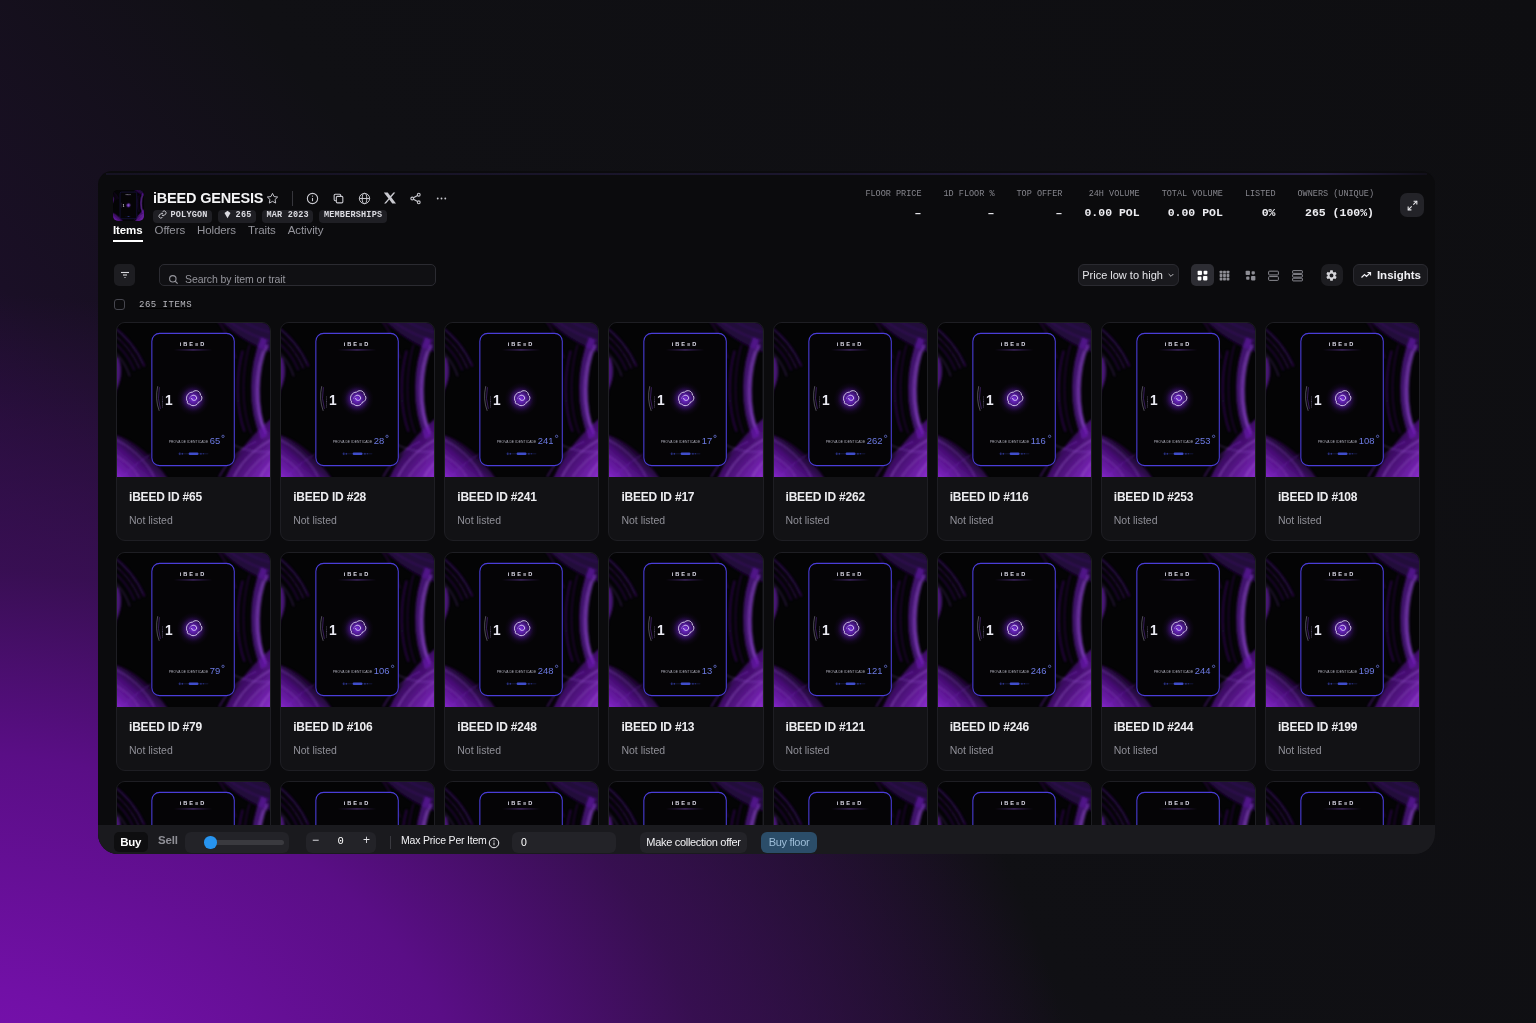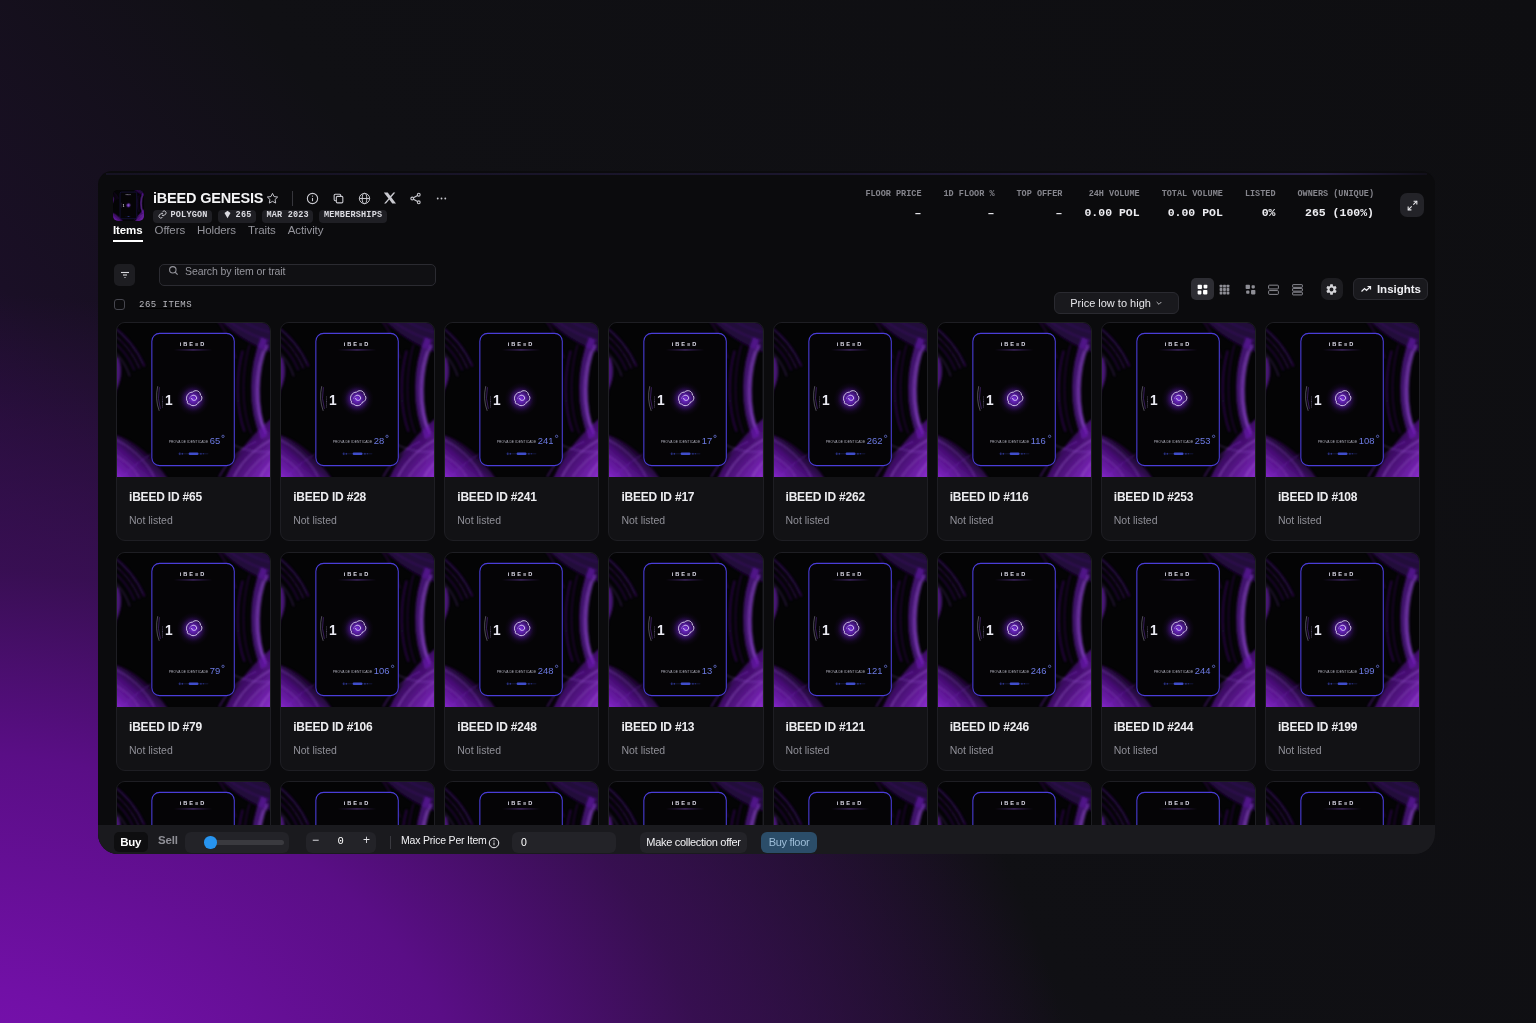--- a/index.html
+++ b/index.html
@@ -20,39 +20,39 @@
 
   
   .avatar { position:absolute; left:15px; top:19px; width:31px; height:31px; border-radius:5px; overflow:hidden; background:#000; }
   .title { position:absolute; left:55px; top:19px; font-size:14.5px; font-weight:bold; color:#f4f4f6; letter-spacing:-.2px; }
   .hicons { position:absolute; left:168px; top:18px; height:18px; display:flex; align-items:center; gap:13px; color:#c9c9cf; }
   .hdiv { width:1px; height:15px; background:#36363c; }
   .badges { position:absolute; left:55px; top:39px; display:flex; gap:6px; }
   .badge { height:13px; background:#1f1f24; border-radius:4px; color:#dcdce2; font-family:"Liberation Mono",monospace;
     font-size:8.5px; font-weight:bold; letter-spacing:.2px; display:flex; align-items:flex-start; padding:0 4.5px; gap:4px; }
   .stats { position:absolute; right:61px; top:18px; display:flex; gap:22px; text-align:right; }
-  .stat .lb { font-family:"Liberation Mono",monospace; font-size:8.5px; color:#85858c; white-space:nowrap;font-weight:bold; }
+  .stat .lb { font-family:"Liberation Mono",monospace; font-size:8.5px; color:#85858c; white-space:nowrap; }
   .stat .vl { font-family:"Liberation Mono",monospace; font-size:11.5px; font-weight:bold; color:#ededf1; margin-top:7px; white-space:nowrap; }
   .expandbtn { position:absolute; right:11px; top:22px; width:24px; height:24px; border-radius:7px; background:#232328;
     display:flex; align-items:center; justify-content:center; color:#e8e8ec; }
 
   
   .tabs { position:absolute; left:15px; top:53px; display:flex; gap:12px; font-size:11.5px; letter-spacing:-.1px; }
   .tab { color:#94949b; padding-bottom:4px; border-bottom:2px solid transparent; }
   .tab.active { color:#fff; font-weight:bold; border-bottom-color:#fff; }
 
   
   .toolbar { position:absolute; left:15px; right:7px; top:93px; height:22px; }
   .fbtn { position:absolute; left:1px; top:0; width:21px; height:22px; background:#1d1d21; border-radius:5px;
     display:flex; align-items:center; justify-content:center; color:#dcdce0; }
   .search { position:absolute; left:46px; top:0; width:277px; height:22px; background:#101013; border:1px solid #2b2b31;
-    border-radius:5px; display:flex; align-items:flex-start; padding:0 8px; gap:6px; color:#95959c; font-size:10.5px; letter-spacing:-.1px; }
+    border-radius:5px; display:flex; align-items:flex-end; padding:0 8px; gap:6px; color:#95959c; font-size:10.5px; letter-spacing:-.1px; }
   .tright { position:absolute; right:0; top:0; display:flex; align-items:center; }
   .sortbtn { height:22px; background:#19191d; border:1px solid #2a2a30; border-radius:6px; color:#e6e6ea;
-    font-size:11px; display:flex; align-items:center; padding:0 15px; gap:4px;margin-top:28px; }
+    font-size:11px; display:flex; align-items:center; padding:0 3px; gap:4px; }
   .vactive { width:23px; height:22px; margin-left:12px; background:#2d2d33; border-radius:5px; display:flex; align-items:center; justify-content:center; color:#fff; }
   .vicon { color:#8e8e95; display:flex; }
   .gearbtn { width:22px; height:22px; margin-left:17px; border-radius:7px; background:#1d1d21; display:flex; align-items:center; justify-content:center; color:#d6d6da; }
   .insights { height:22px; margin-left:10px; background:#19191d; border:1px solid #2a2a30; border-radius:6px; color:#f0f0f4; font-weight:bold;
     font-size:11.5px; display:flex; align-items:center; padding:0 6px; gap:5px; }
 
   
   .countrow { position:absolute; left:16px; top:128px; display:flex; align-items:center; gap:14px;text-decoration:underline; }
   .cbox { width:11px; height:11px; border:1.5px solid #46464e; border-radius:3px; background:transparent; }
   .count { font-family:"Liberation Mono",monospace; font-size:9px; color:#b9b9bf; letter-spacing:.5px; }

